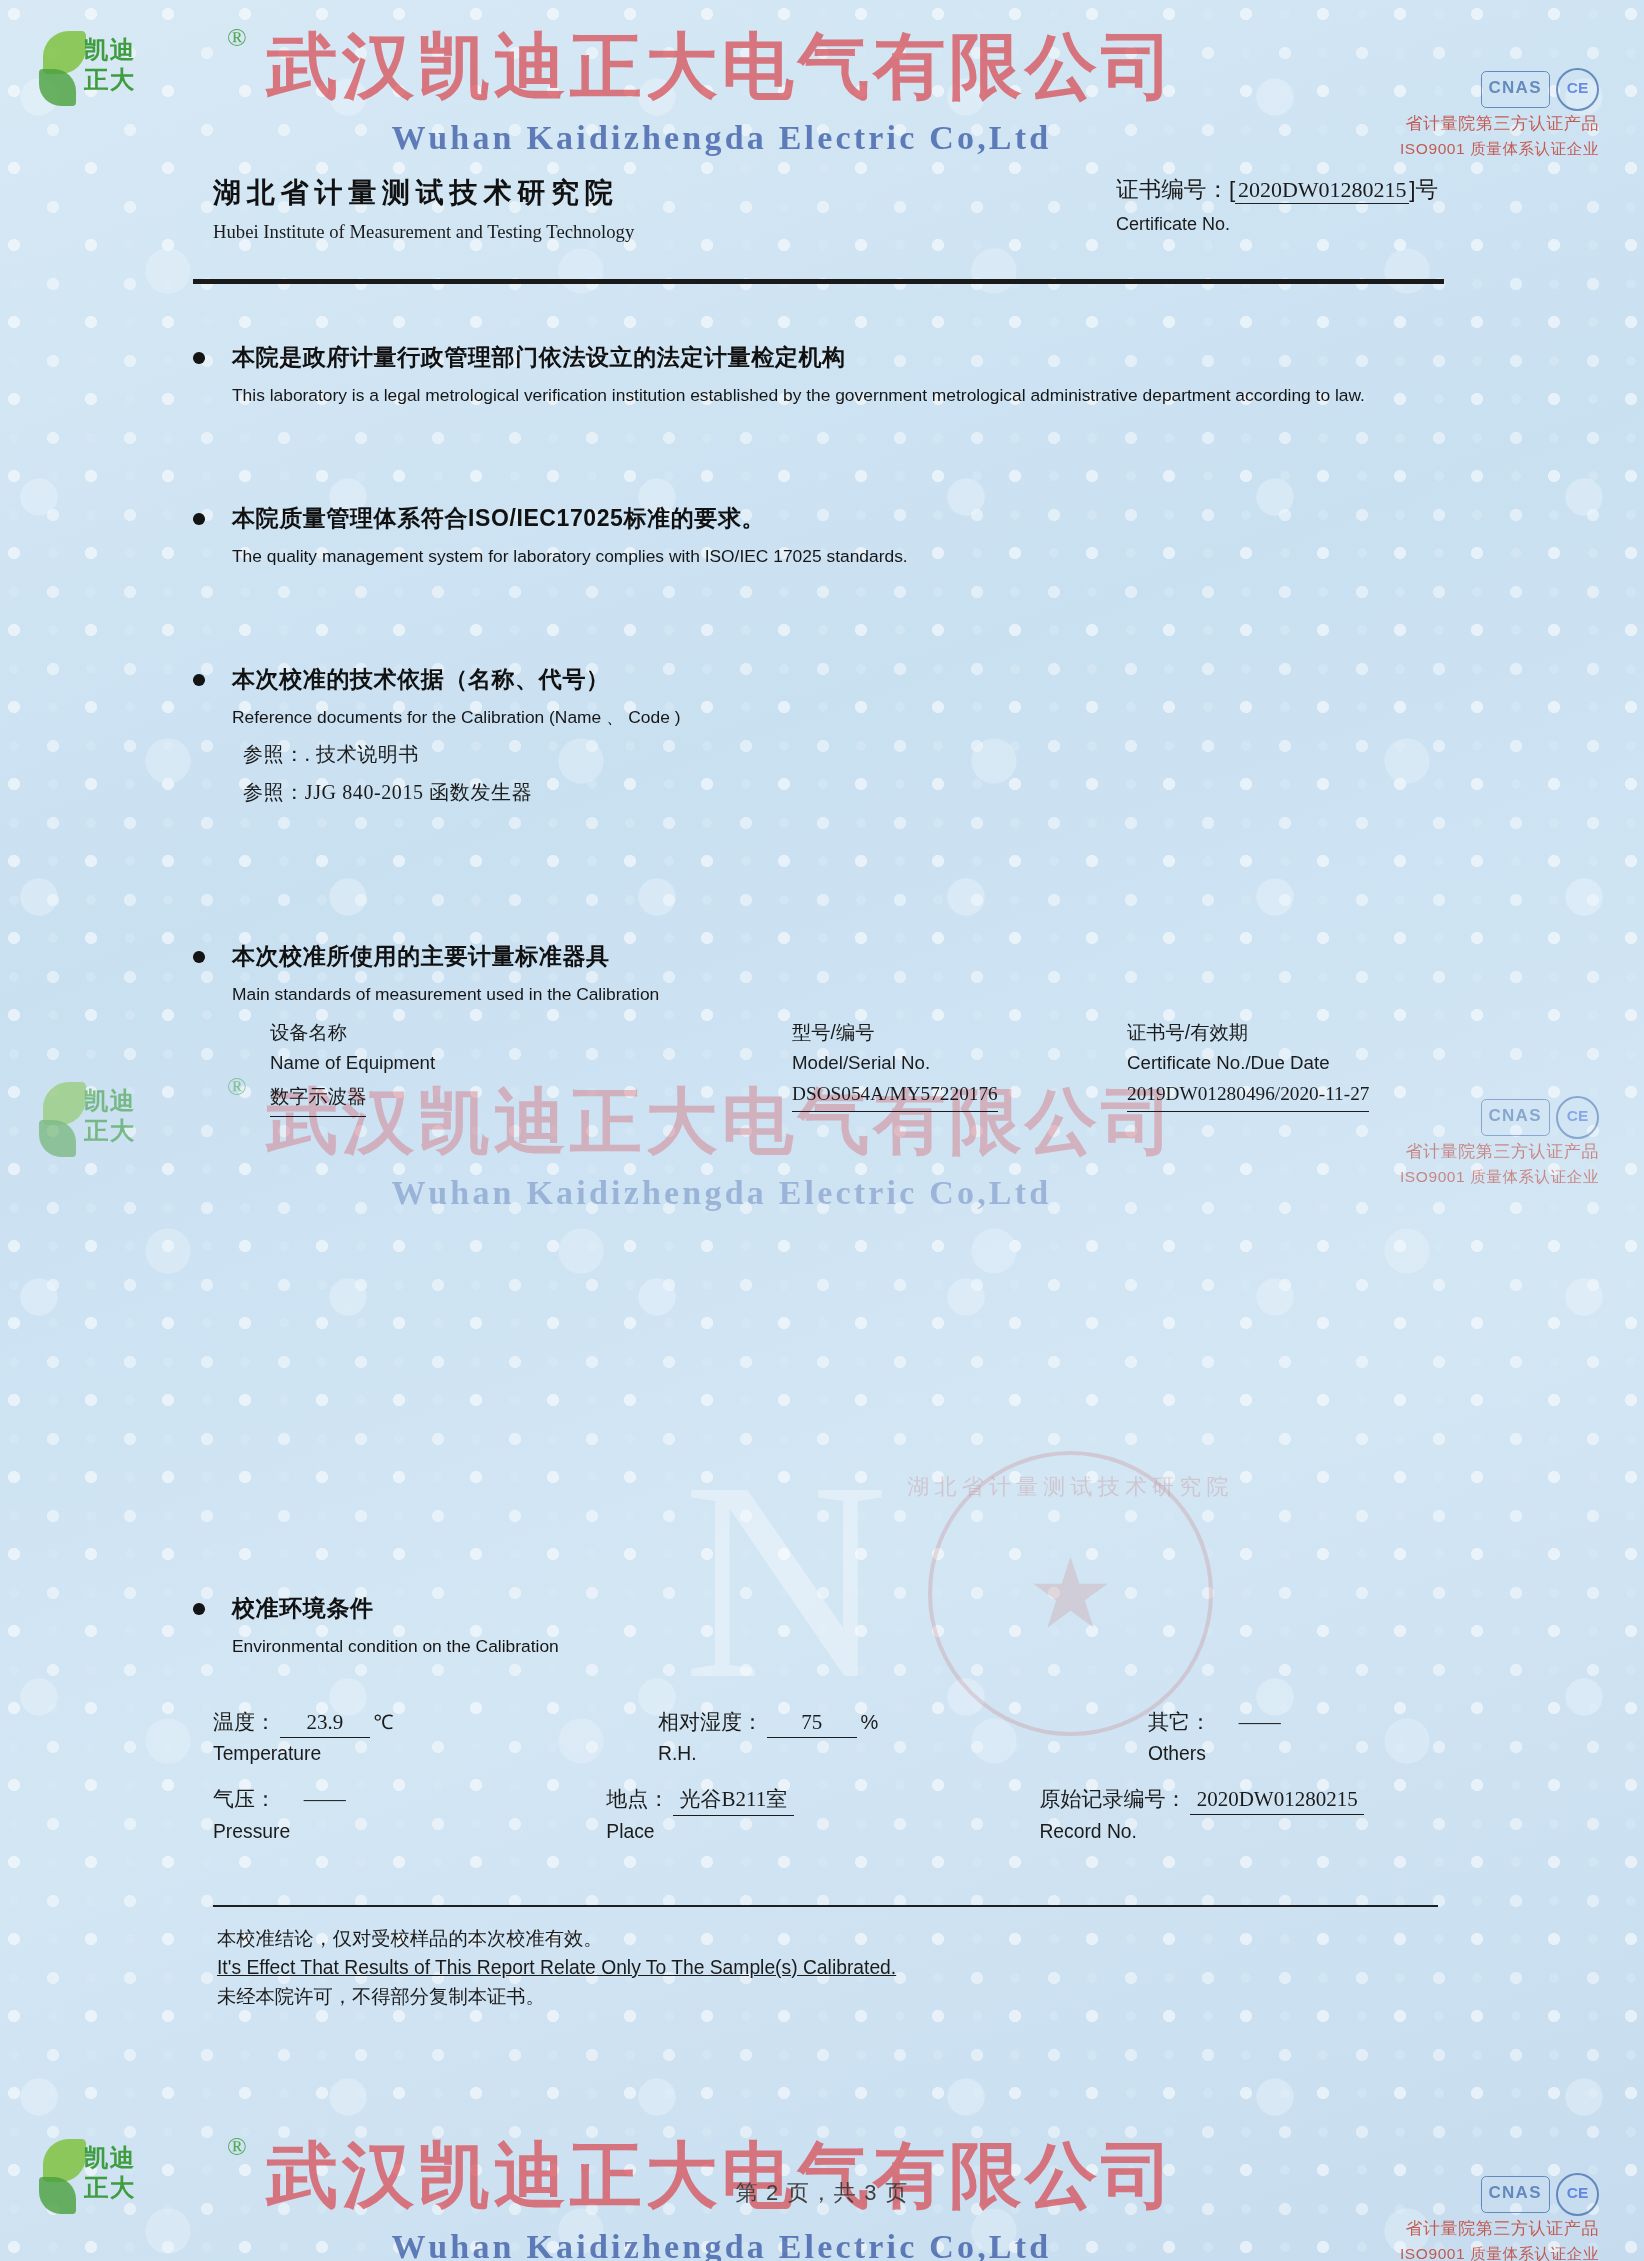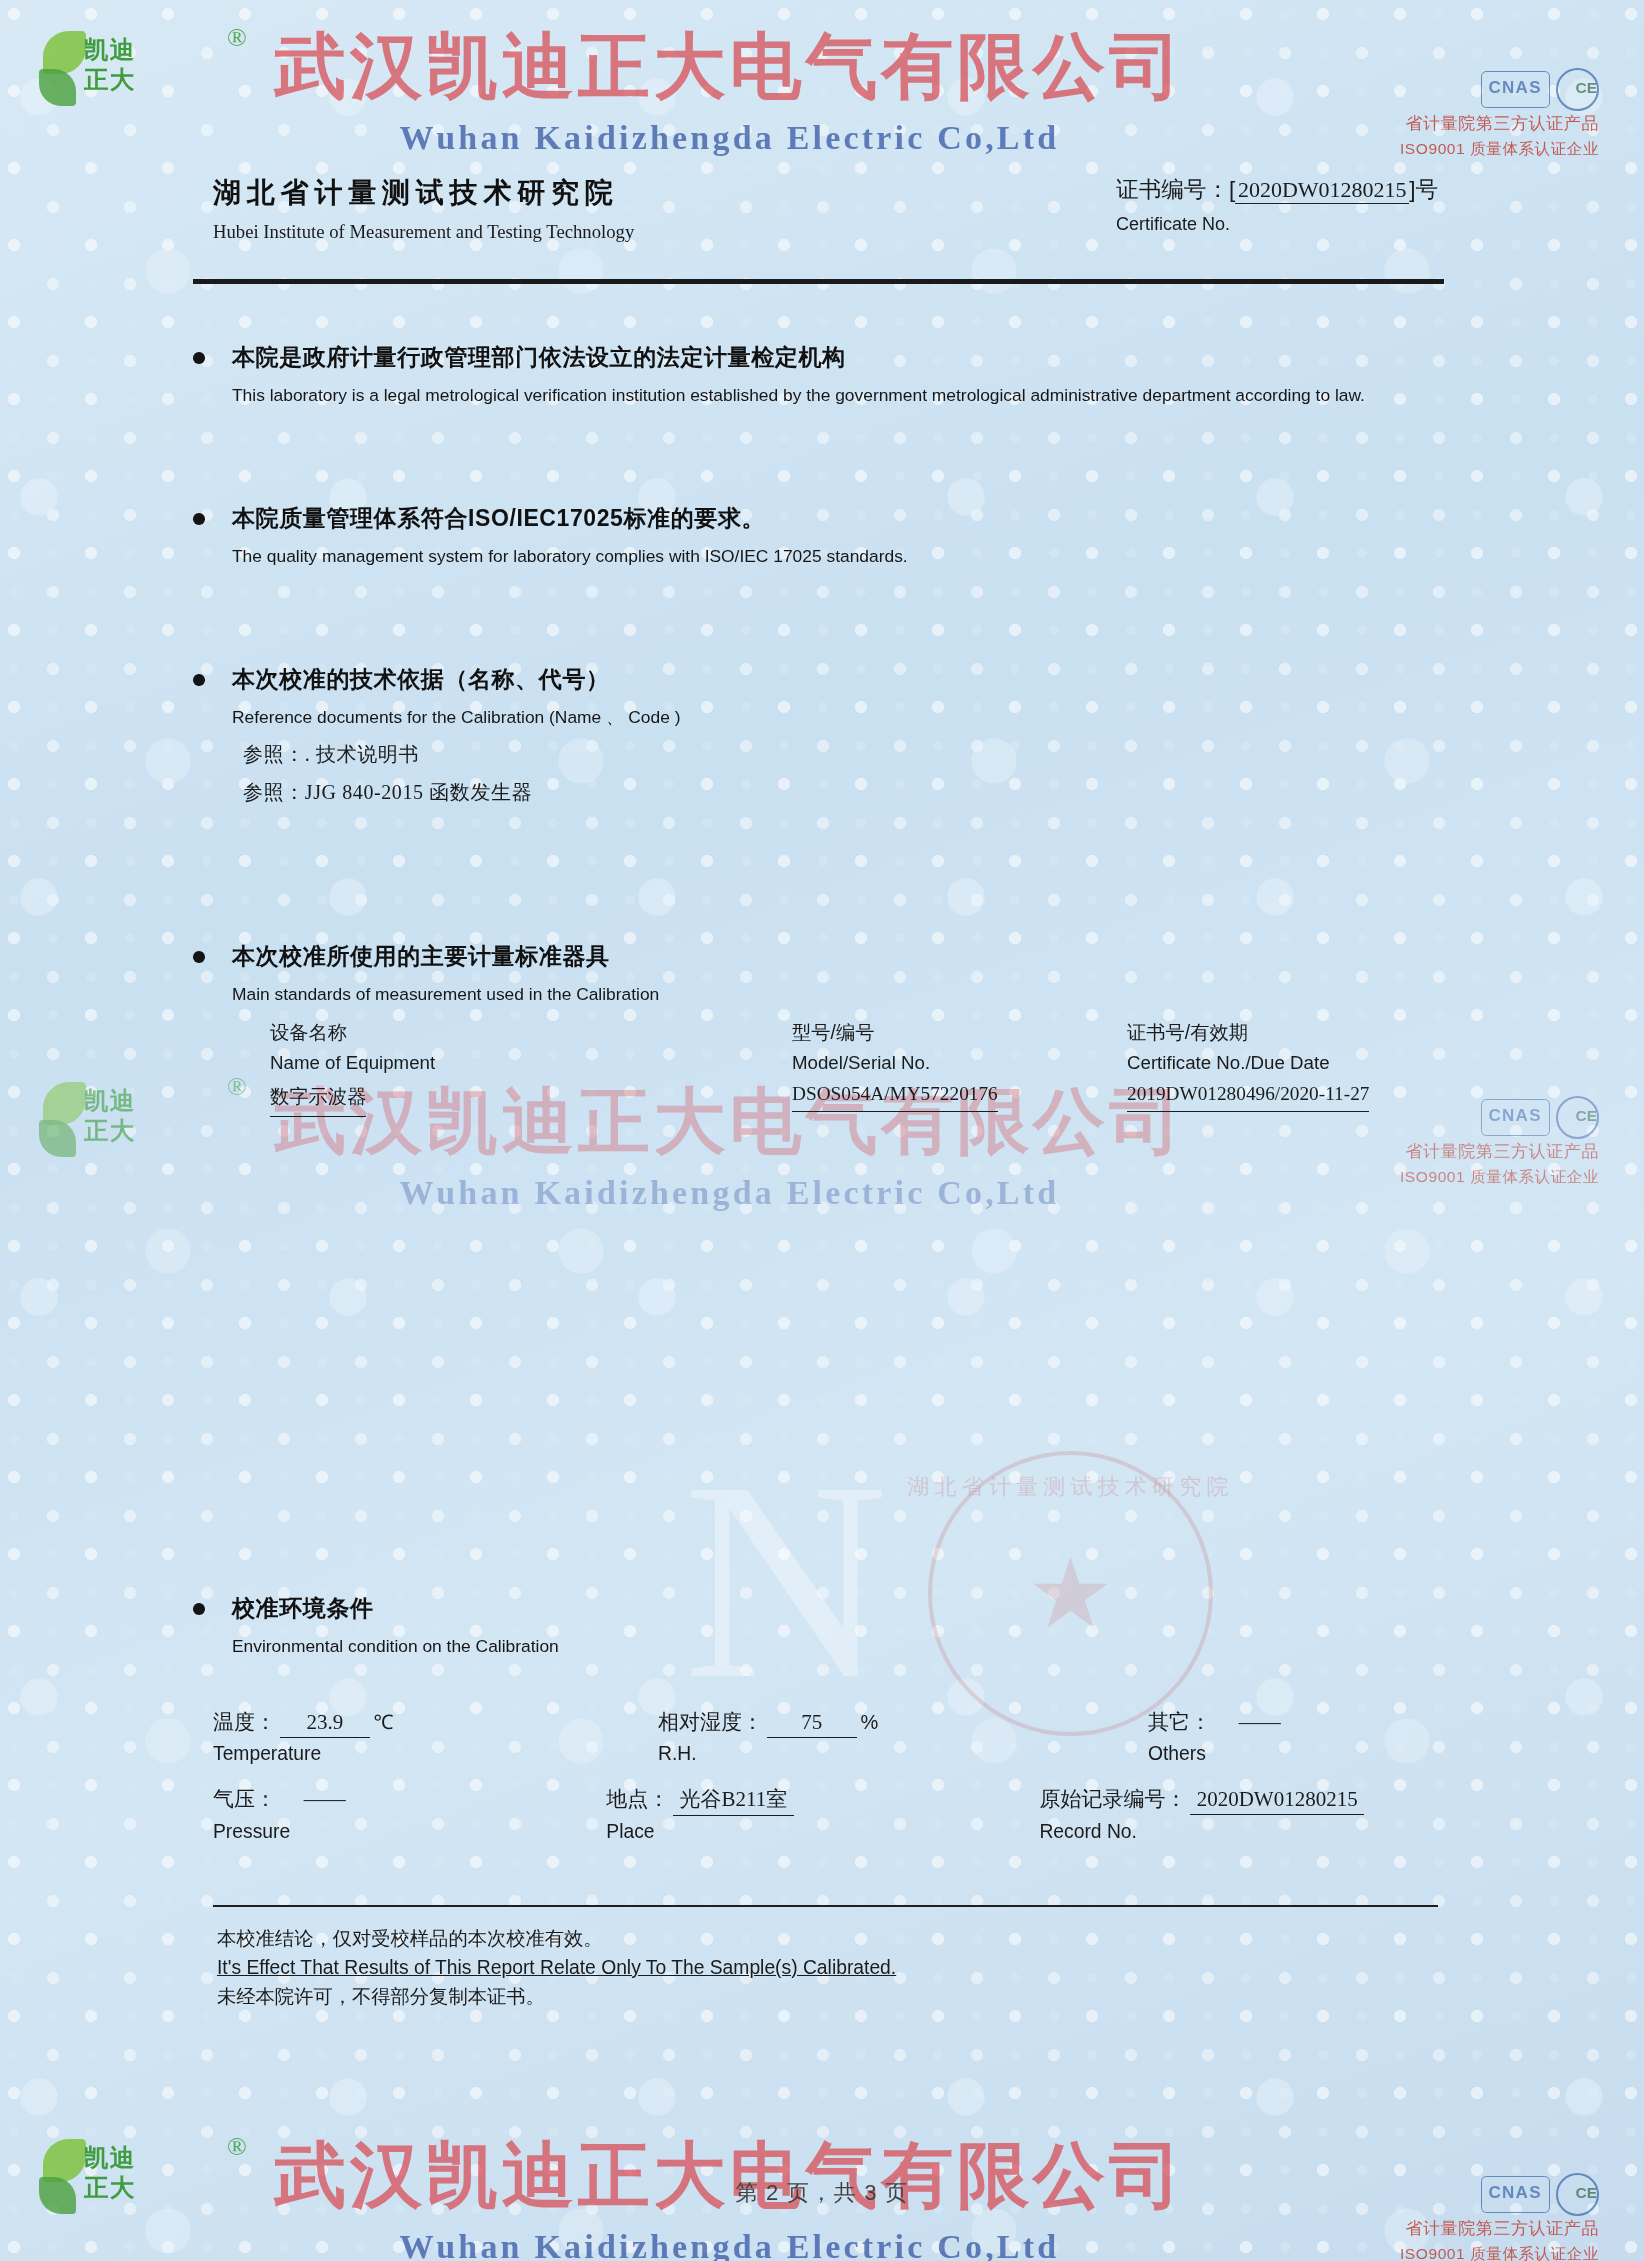--- a/index.html
+++ b/index.html
@@ -39,21 +39,20 @@
     opacity: .8;
   }
 
   
   .wm {
     position: absolute;
     left: 0;
     width: 1443px;
     pointer-events: none;
     user-select: none;
-    margin-left: 8px;
   }
   .wm-cn {
     font-family: "Liberation Sans", sans-serif;
     font-weight: bold;
     font-size: 72px;
     letter-spacing: 3.9px;
     color: #d94a52;
     opacity: .72;
     text-align: center;
     white-space: nowrap;
@@ -124,23 +123,24 @@
     letter-spacing: 1.3px;
     opacity: .75;
     margin-right: 6.4px;
     vertical-align: middle;
   }
   .cnas-circle {
     display: inline-block;
     width: 39px; height: 39px;
     border-radius: 50%;
     border: 2.6px solid #1f4f9c;
-    color: #14532d;
+    color: #1d4ed8;
     font-size: 15.5px;
     font-weight: bold;
+    text-align: center;
     line-height: 35px;
     opacity: .75;
     vertical-align: middle;
   }
 
   
   .seal {
     position: absolute;
     left: 928px;
     top: 1451px;

